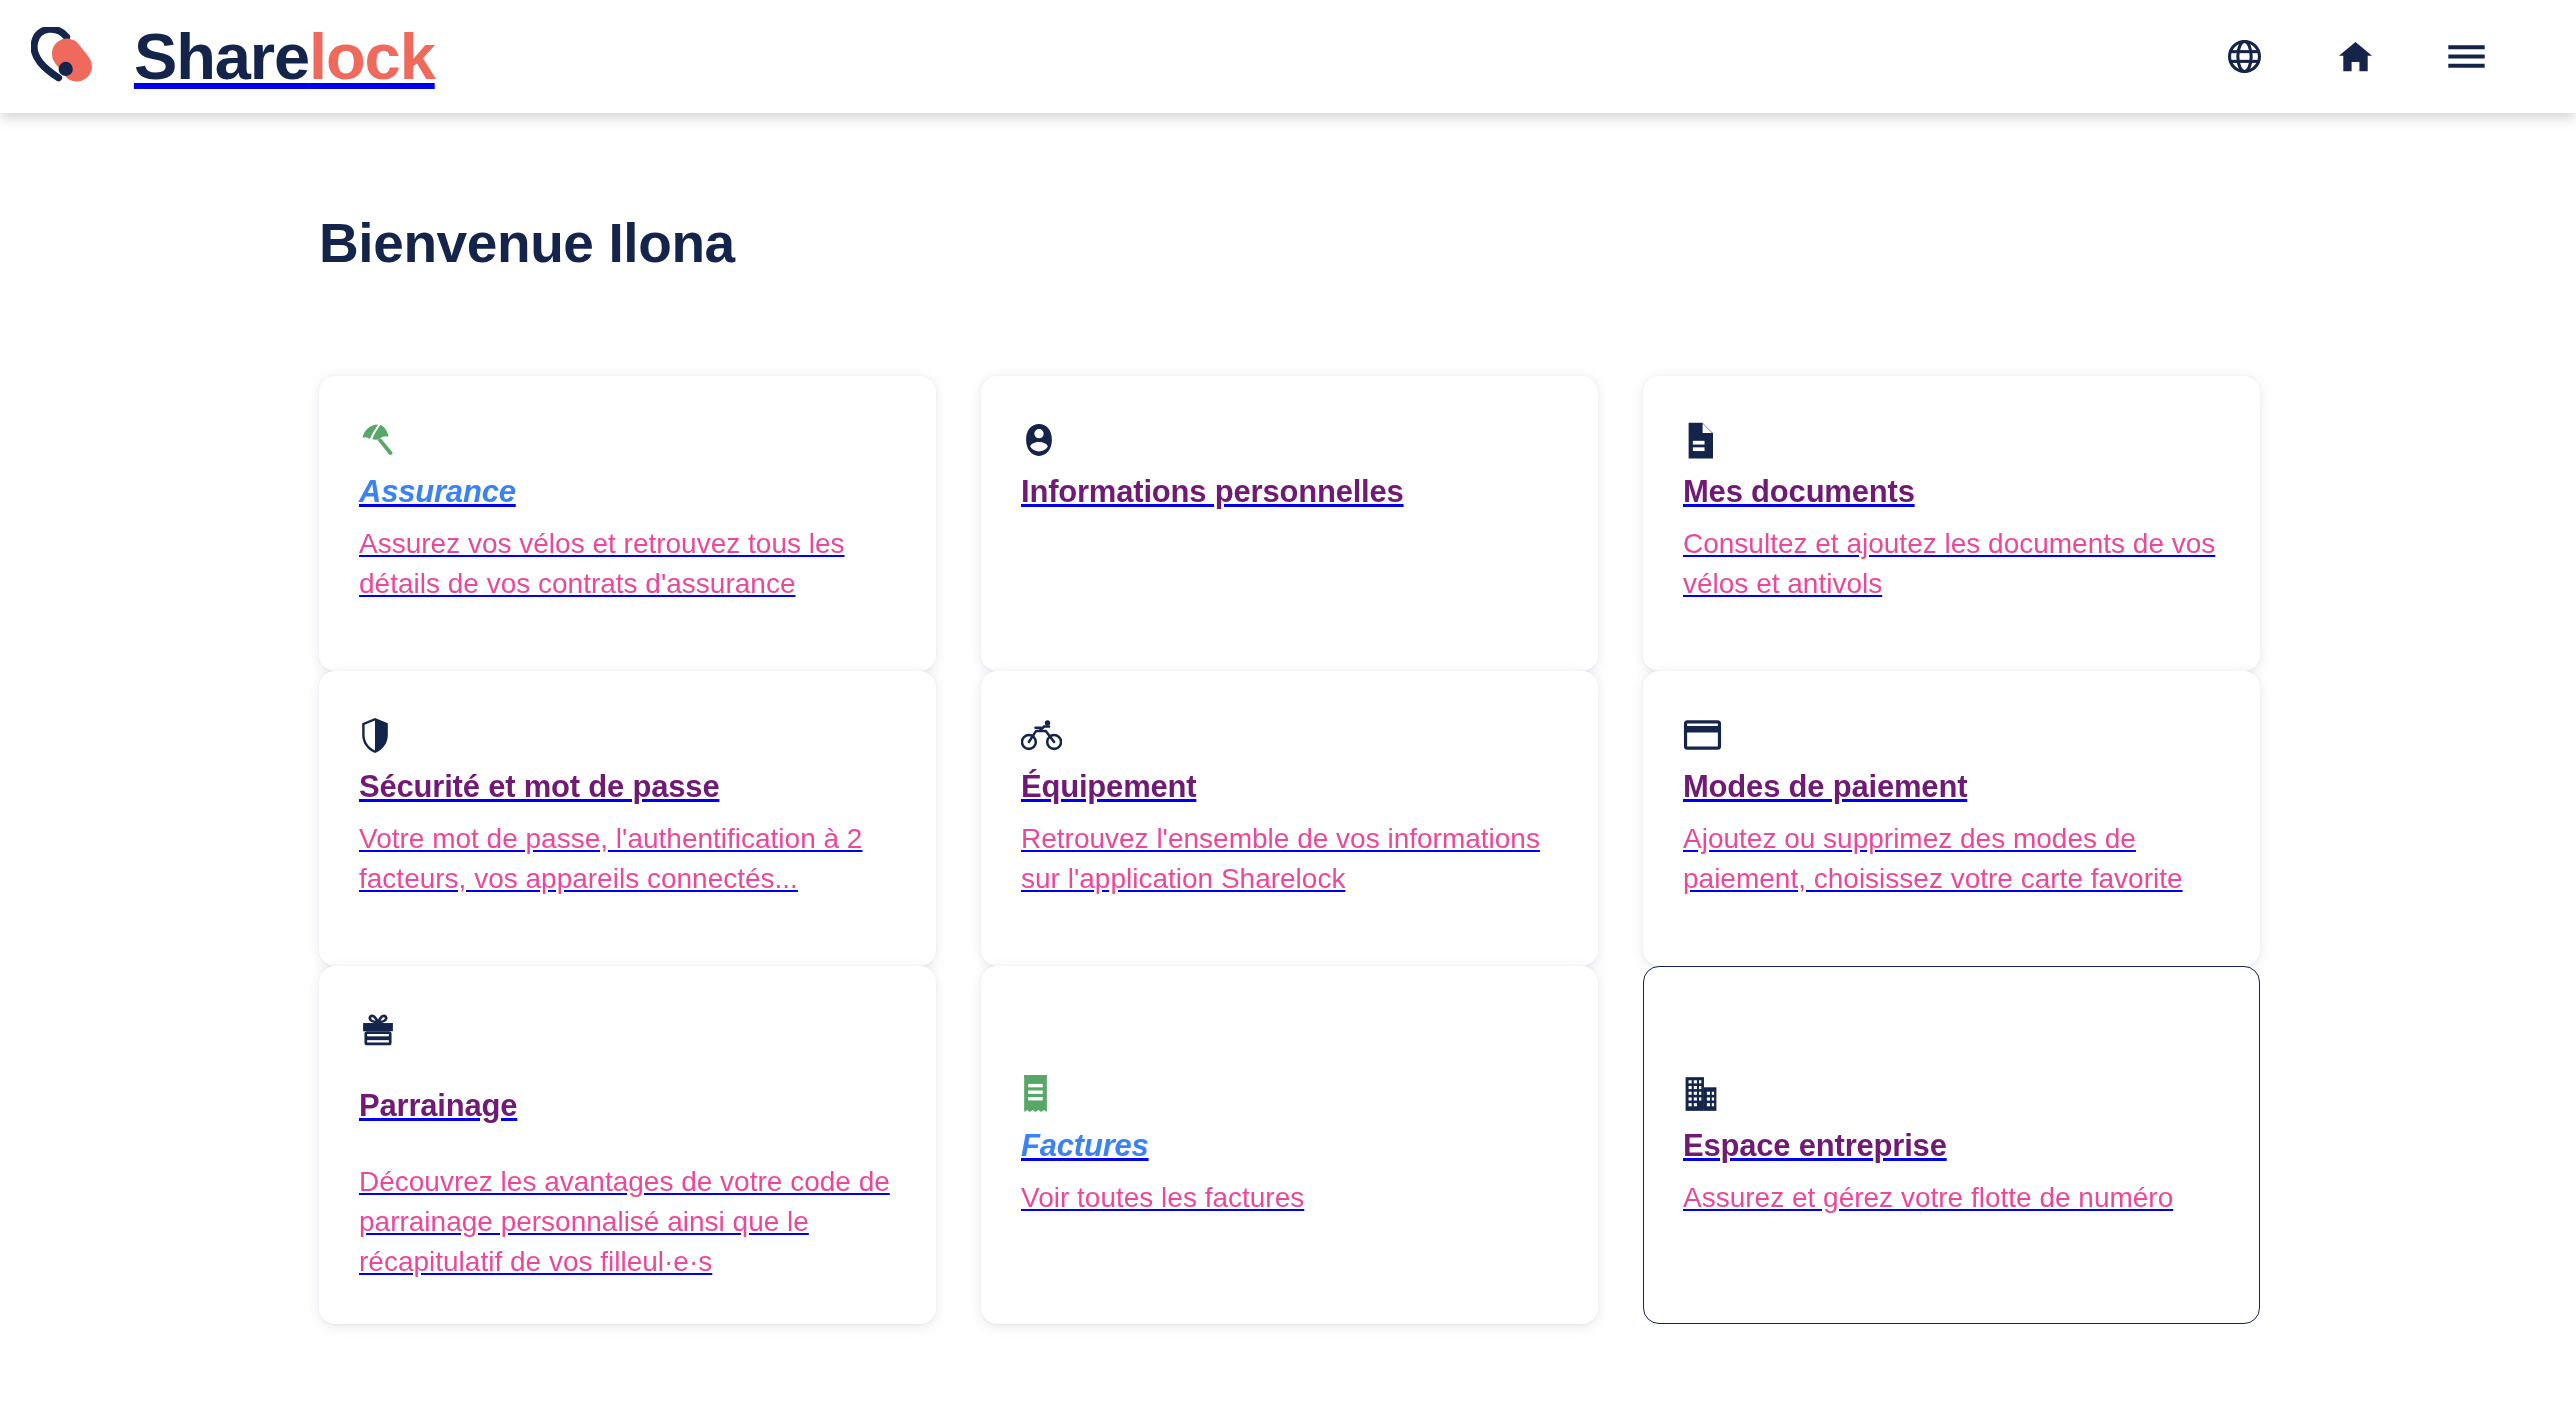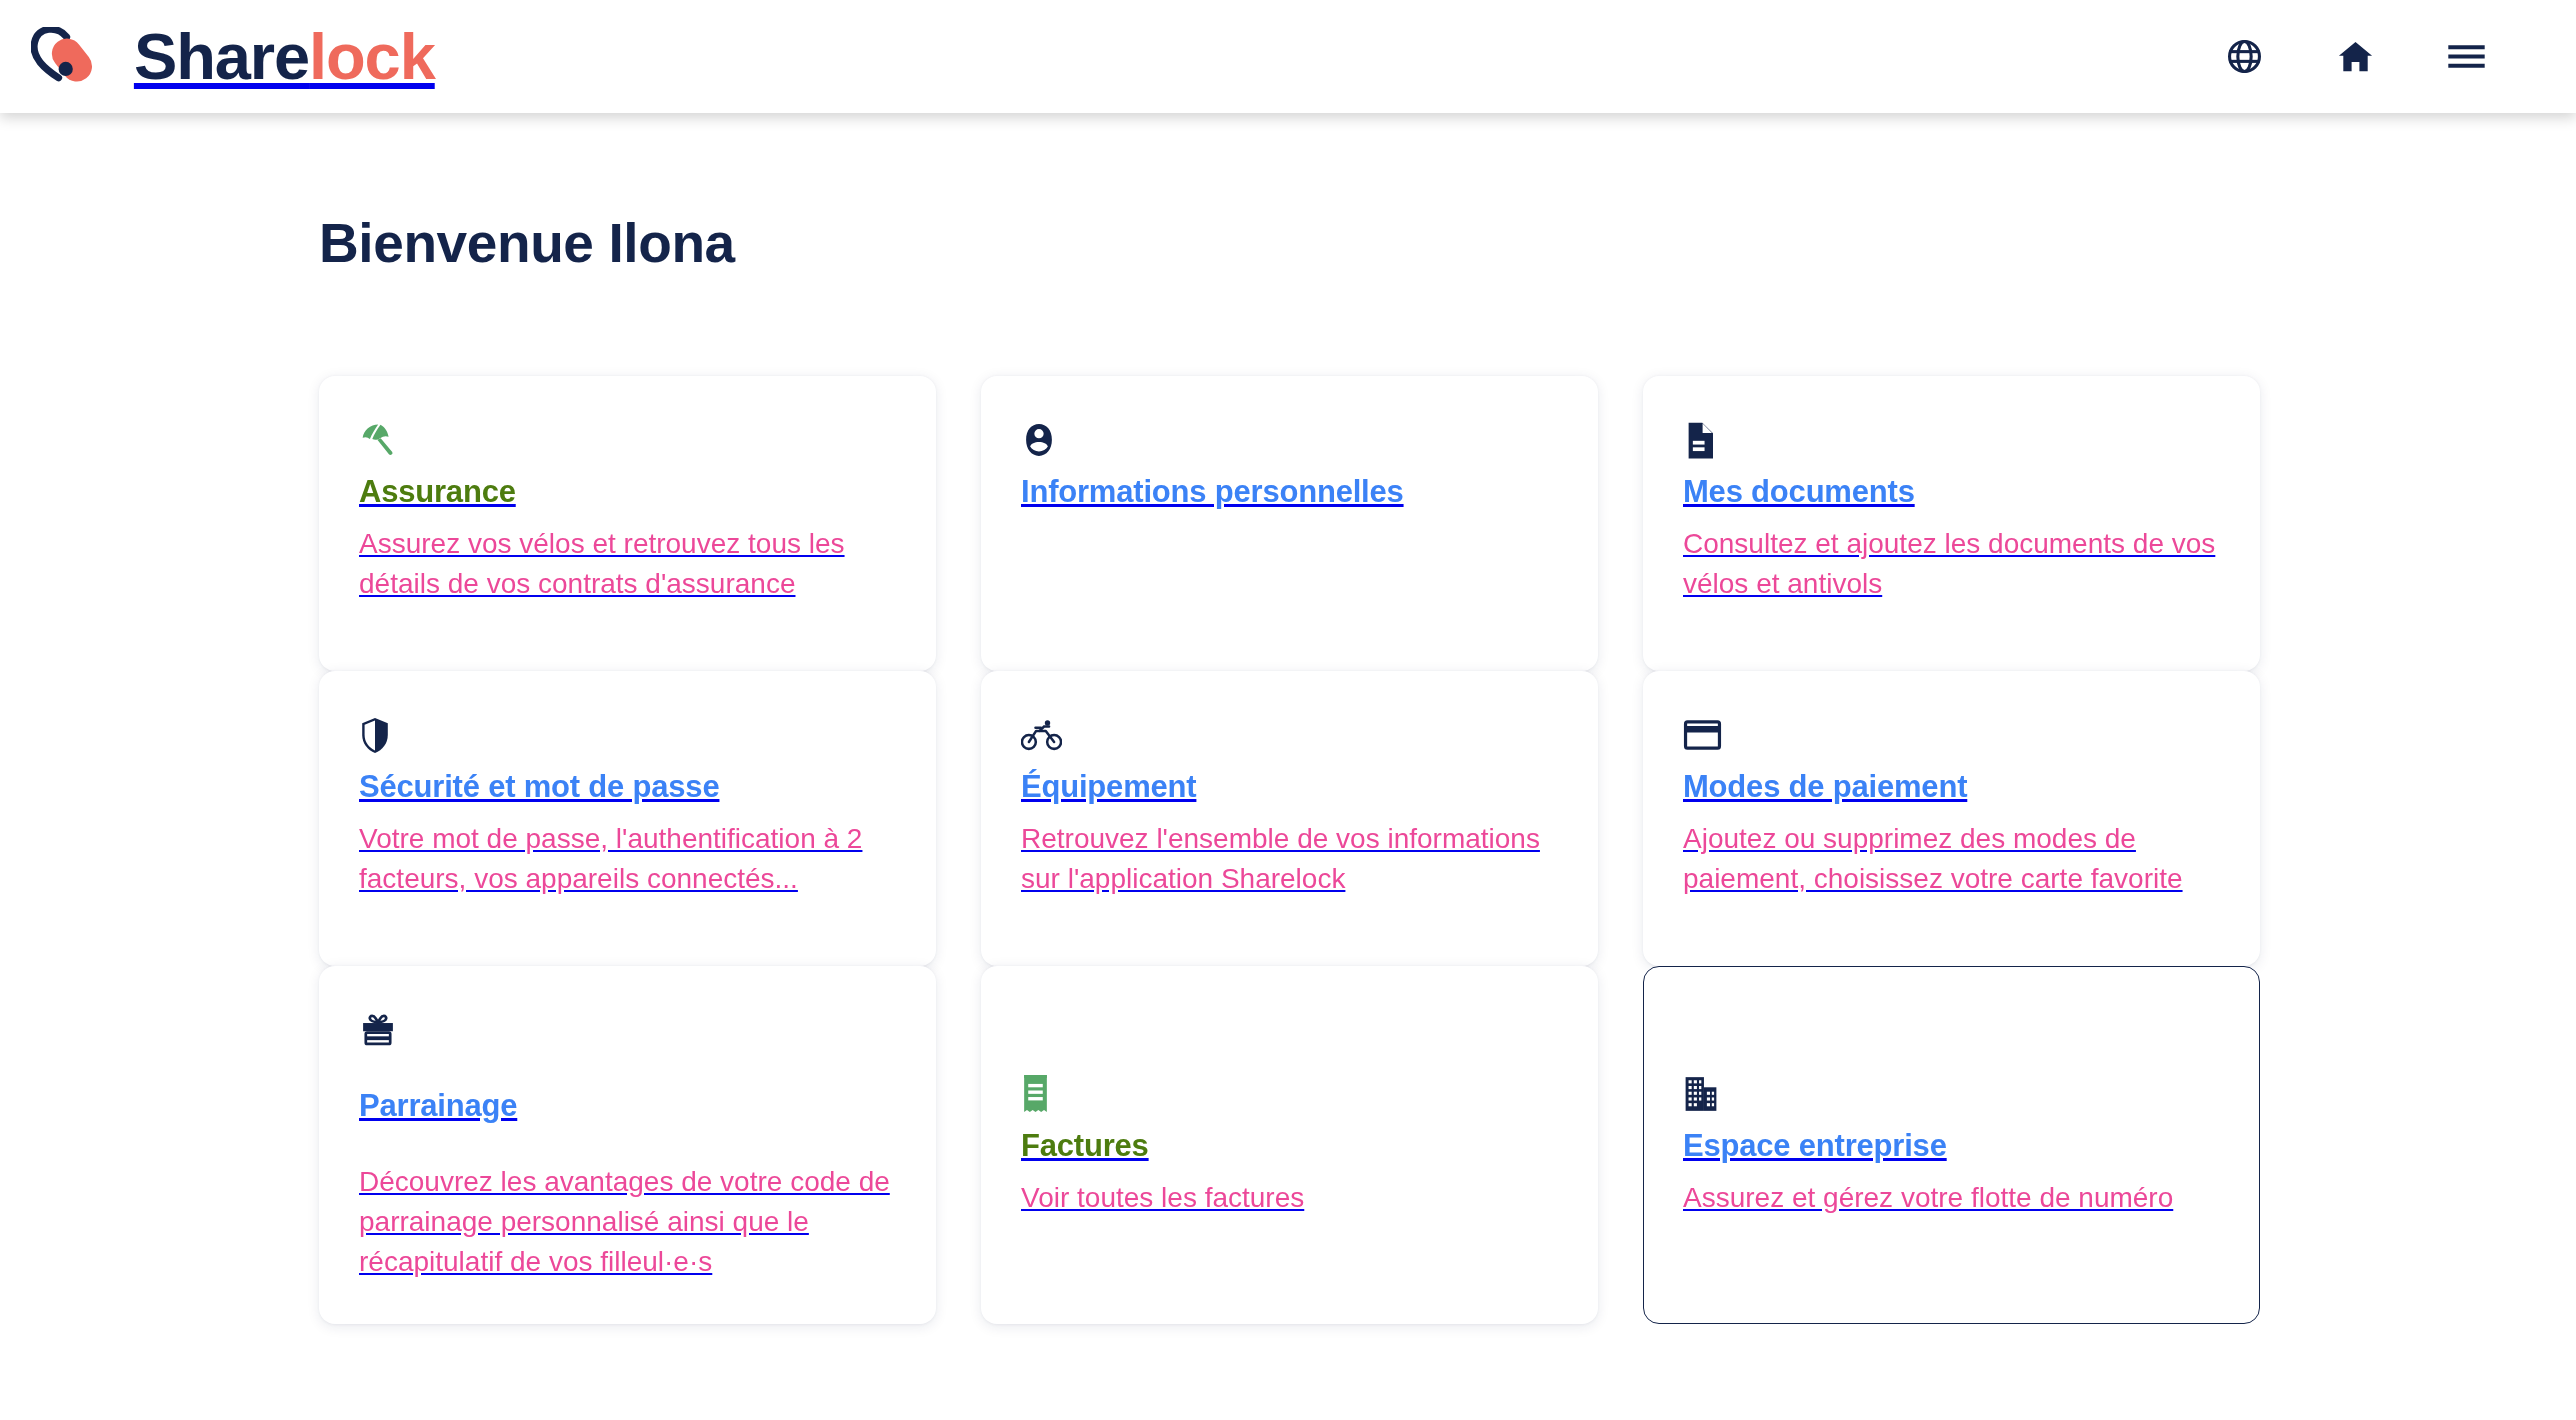--- a/index.html
+++ b/index.html
@@ -107,26 +107,26 @@
     display: flex;
     align-items: center;
     color: #14244a;
   }
   .card-icon svg { display: block; }
   .card-icon.green { color: #57a868; }
 
   .card-title {
     font-size: 31px;
     font-weight: 700;
-    color: #3b82f6;
+    color: #701a75;
     letter-spacing: -0.2px;
     line-height: 1.25;
     margin-bottom: 12.5px;
   }
-  .card-title.green { color: #4d7c0f; }
+  .card-title.green { color: #3b82f6; font-style: italic; }
 
   .card-desc {
     font-size: 28px;
     font-weight: 400;
     color: #ec4899;
     line-height: 1.42;
   }
 </style>
 </head>
 <body>

